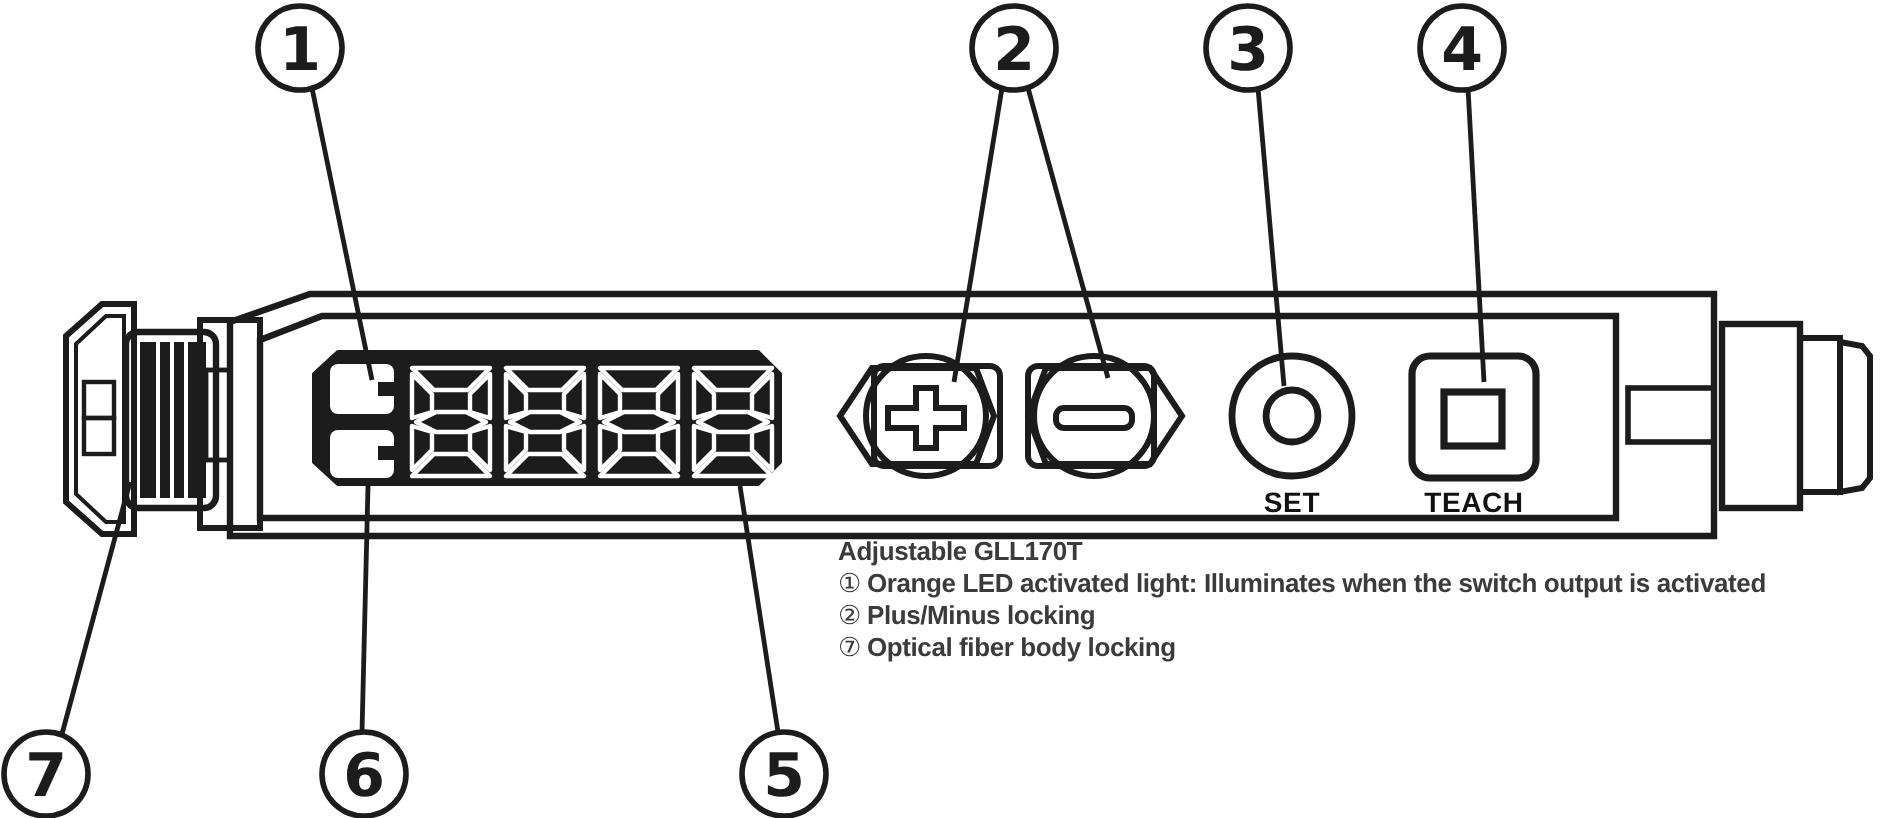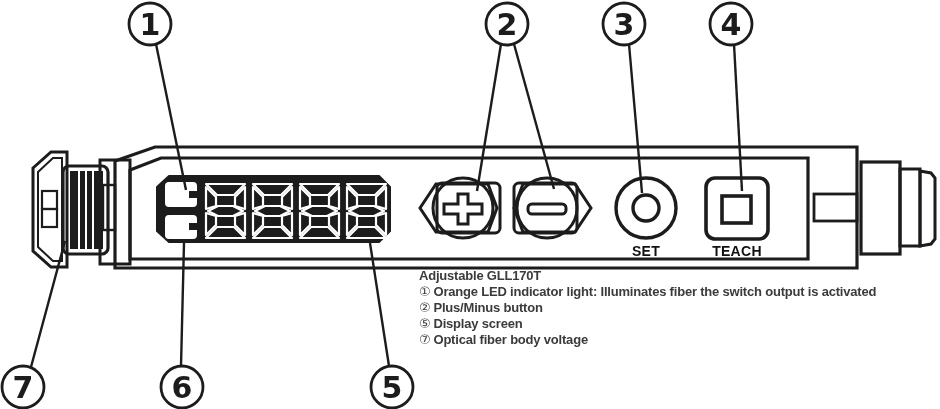--- a/index.html
+++ b/index.html
@@ -150,18 +150,17 @@
     </g>
     <g>
       <circle class="ink" cx="23" cy="387" r="21" fill="#fff" stroke-width="2.8"></circle>
       <text class="callout-num" x="23" y="398" text-anchor="middle">7</text>
     </g>
   </g>
 </svg>
 
 <div class="legend">
   <div class="row">Adjustable GLL170T</div>
-  <div class="row"><span class="mark">①</span><span>Orange LED indicator light: Illuminates fiber the switch output is activated</span></div>
-  <div class="row"><span class="mark">②</span><span>Plus/Minus button</span></div>
-  <div class="row"><span class="mark">⑤</span><span>Display screen</span></div>
-  <div class="row"><span class="mark">⑦</span><span>Optical fiber body voltage</span></div>
+  <div class="row"><span class="mark">①</span><span>Orange LED activated light: Illuminates when the switch output is activated</span></div>
+  <div class="row"><span class="mark">②</span><span>Plus/Minus locking</span></div>
+  <div class="row"><span class="mark">⑦</span><span>Optical fiber body locking</span></div>
 </div>
 </div>
 
 </body></html>

